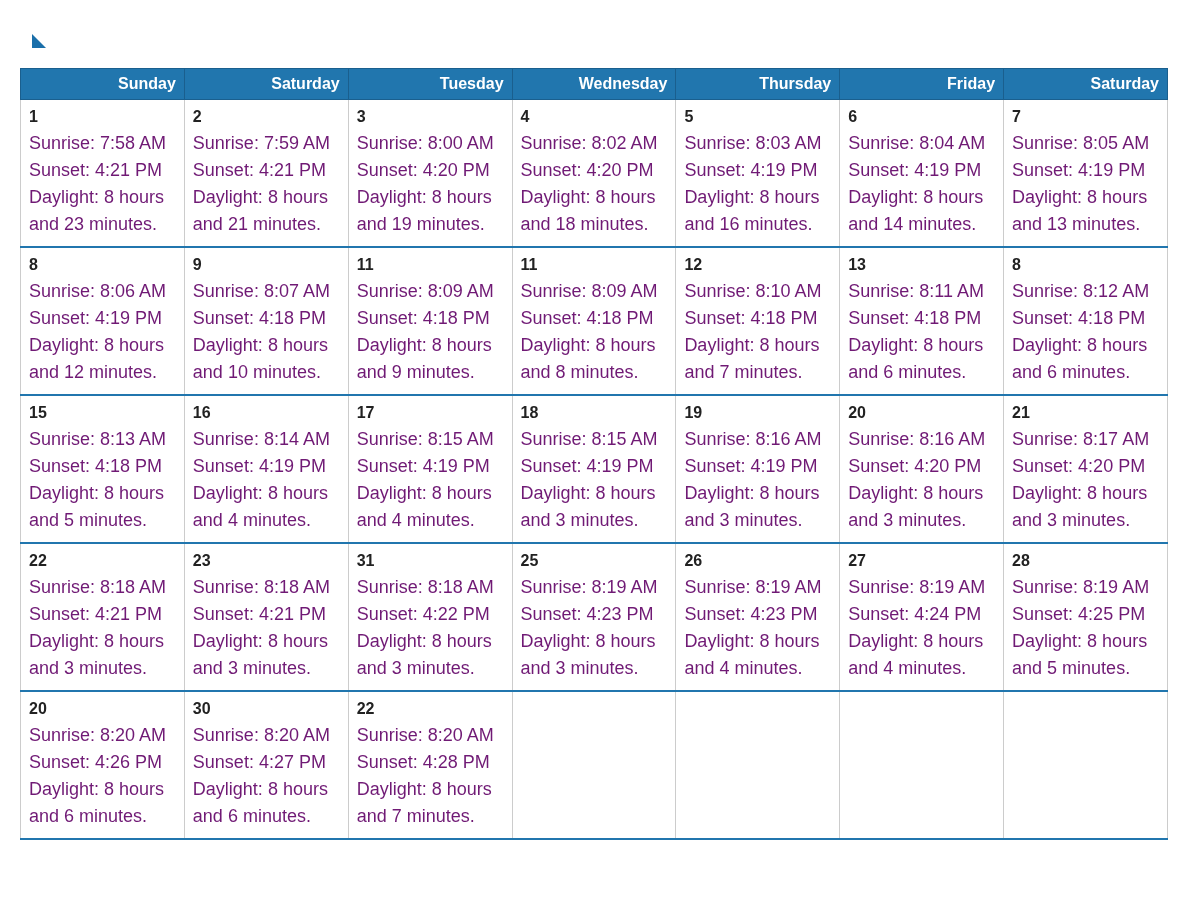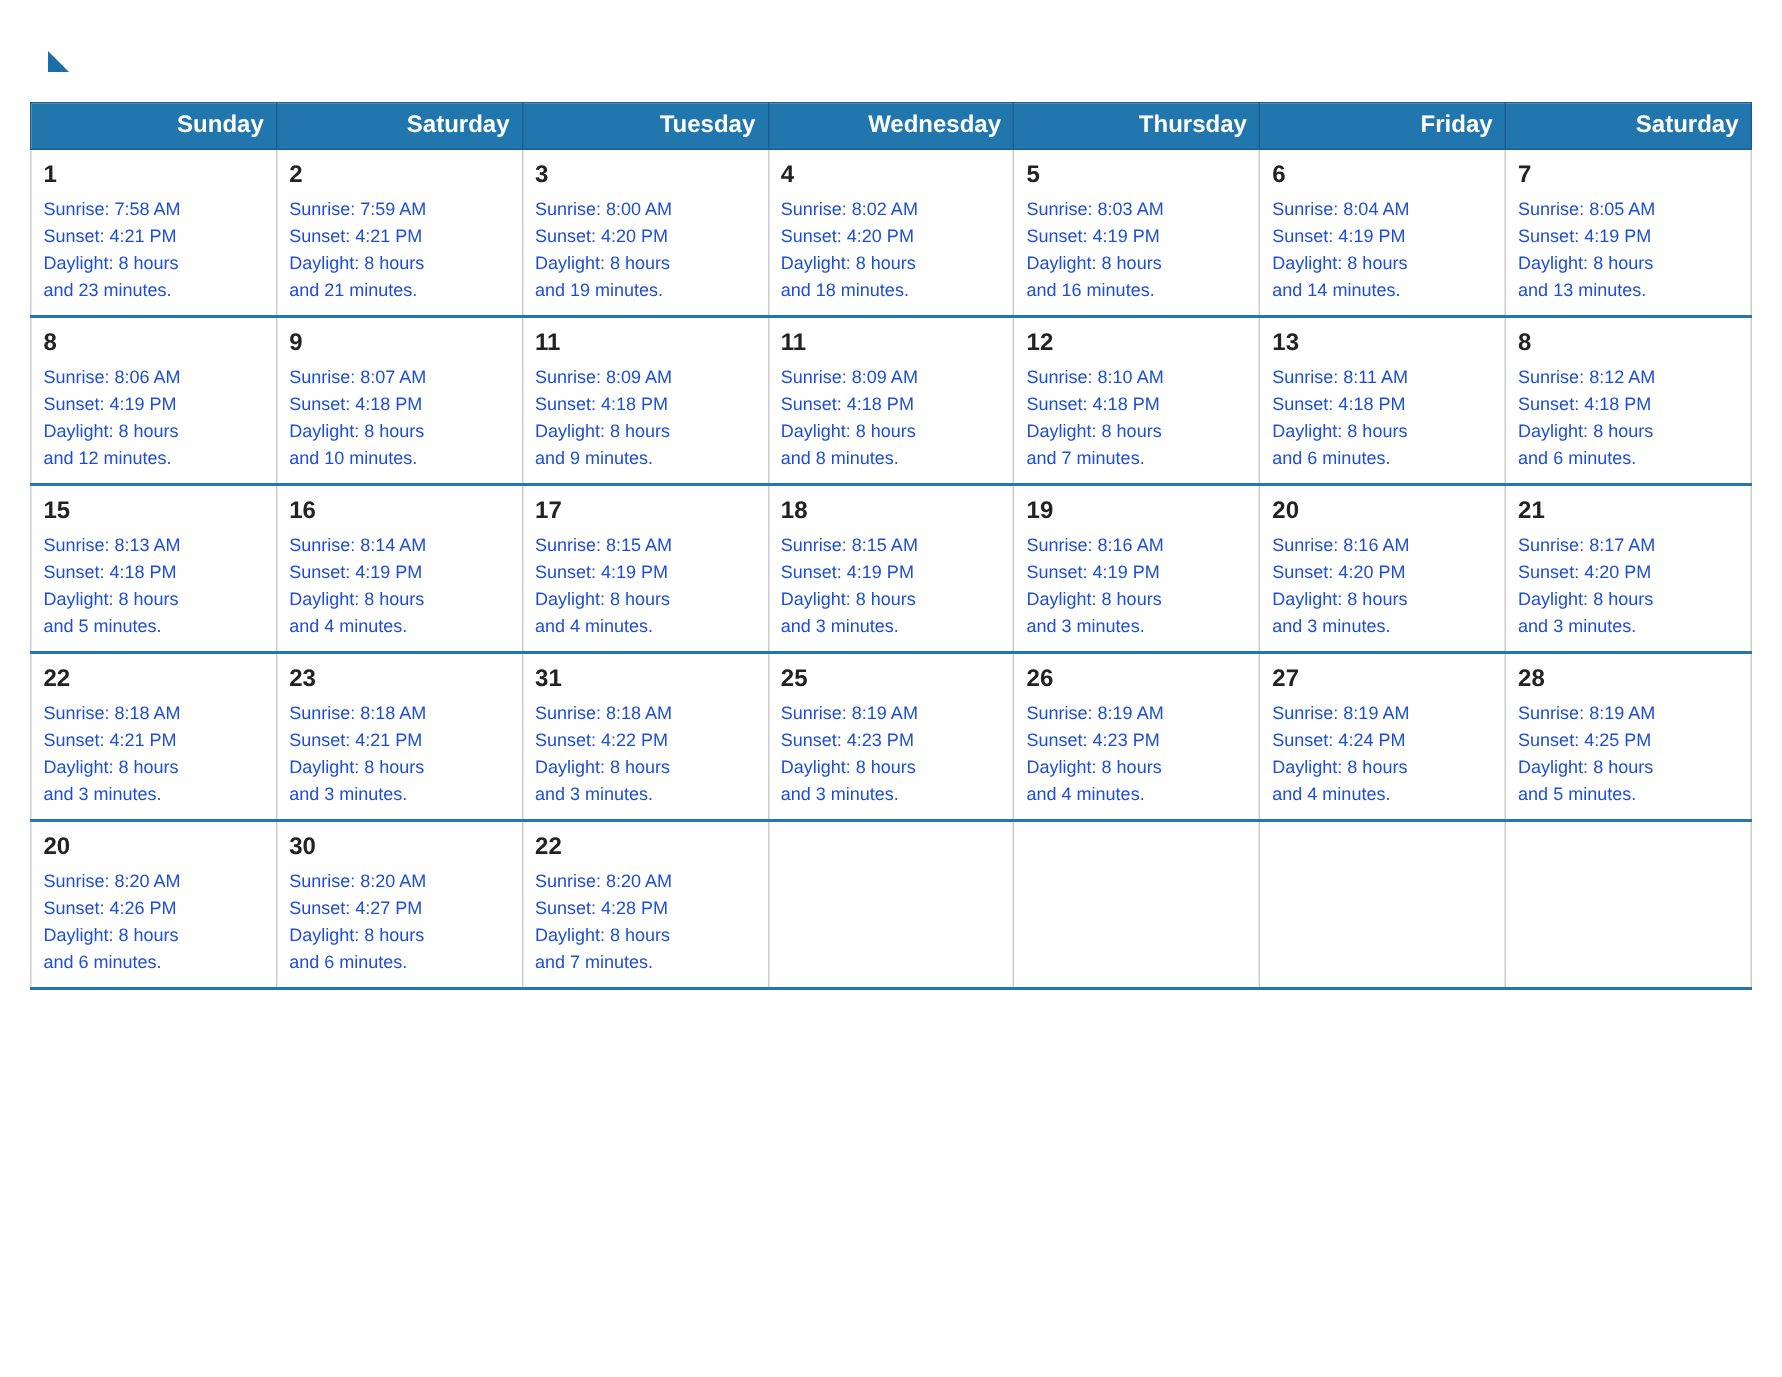--- a/index.html
+++ b/index.html
@@ -88,23 +88,23 @@
       border-bottom: 2px solid #2176ae;
     }
     .day-num {
       font-size: 16px;
       font-weight: bold;
       color: #222;
       display: block;
       margin-bottom: 4px;
     }
     .day-info {
-      font-size: 12px;
+      font-size: 18px;
       line-height: 1.5;
-      color: #1d4ed8;
+      color: #701a75;
     }
     td:empty {
       background: #fff;
     }
     tbody tr td.empty-cell {
       border: 1px solid #ccc;
     }
   </style>
 </head>
 <body>

